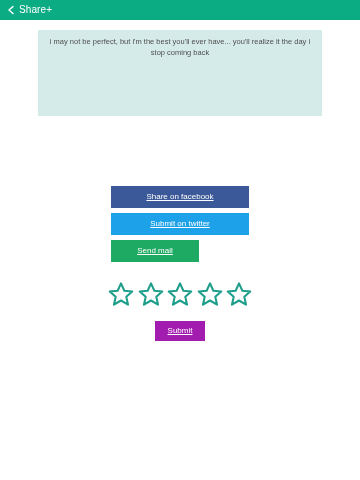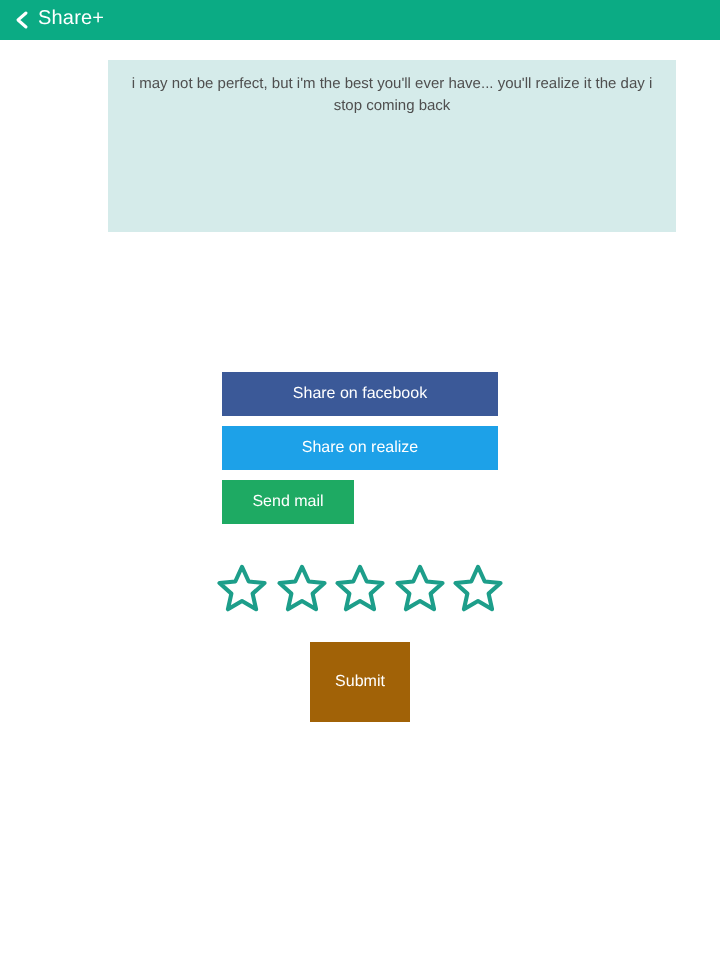--- a/index.html
+++ b/index.html
@@ -35,21 +35,21 @@
     color: #ffffff;
     font-size: 10px;
     line-height: 10px;
     letter-spacing: 0.1px;
     white-space: nowrap;
   }
 
   
   .quote-box {
     position: absolute;
-    left: 54px;
+    left: 38px;
     top: 30px;
     width: 284px;
     height: 86px;
     background: #d5ebea;
     box-sizing: border-box;
     padding: 6px 10px 0 10px;
   }
   .quote-text {
     color: #4f4f4f;
     font-size: 7.5px;
@@ -72,40 +72,41 @@
     font-family: "Liberation Sans", sans-serif;
     font-size: 8px;
     line-height: 8px;
     text-align: center;
     cursor: pointer;
     padding: 0;
     display: flex;
     align-items: center;
     justify-content: center;
     box-sizing: border-box;
+    text-decoration: underline;
   }
   .btn-facebook {
     width: 138px;
     height: 22px;
     background: #3b5998;
     margin-bottom: 5px;
   }
   .btn-twitter {
     width: 138px;
     height: 22px;
     background: #1da1e8;
     margin-bottom: 5px;
   }
   .btn-row {
     display: flex;
     width: 138px;
     justify-content: space-between;
   }
   .btn-mail, .btn-sms {
-    width: 66px;
+    width: 88px;
     height: 22px;
     background: #1eaa63;
   }
 
   
   .rating {
     position: absolute;
     left: 108px;
     top: 281px;
     width: 144px;
@@ -124,42 +125,42 @@
   .submit-wrap {
     position: absolute;
     left: 0;
     top: 321px;
     width: 360px;
     display: flex;
     justify-content: center;
   }
   .btn-submit {
     width: 50px;
-    height: 40px;
-    background: #a16207;
+    height: 20px;
+    background: #a21caf;
     font-size: 8px;
   }
 </style>
 </head>
 <body>
 
 <div class="header">
   <svg class="back-chevron" viewBox="0 0 10 10">
     <polyline points="7,1.5 3,5 7,8.5" fill="none" stroke="#ffffff" stroke-width="1.5" stroke-linecap="round" stroke-linejoin="round"></polyline>
   </svg>
   <span class="header-title">Share+</span>
 </div>
 
 <div class="quote-box">
   <p class="quote-text">i may not be perfect, but i'm the best you'll ever have... you'll realize it the day i stop coming back</p>
 </div>
 
 <div class="actions">
   <button class="btn btn-facebook">Share on facebook</button>
-  <button class="btn btn-twitter">Share on realize</button>
+  <button class="btn btn-twitter">Submit on twitter</button>
   <div class="btn-row">
     <button class="btn btn-mail">Send mail</button>
   </div>
 </div>
 
 <div class="rating">
   <svg class="star" viewBox="0 0 24 24">
     <polygon points="12,2.2 15.1,9 22.4,9.7 16.9,14.6 18.5,21.8 12,18 5.5,21.8 7.1,14.6 1.6,9.7 8.9,9" fill="none" stroke="#1d9e8a" stroke-width="1.9" stroke-linejoin="round"></polygon>
   </svg>
   <svg class="star" viewBox="0 0 24 24">

